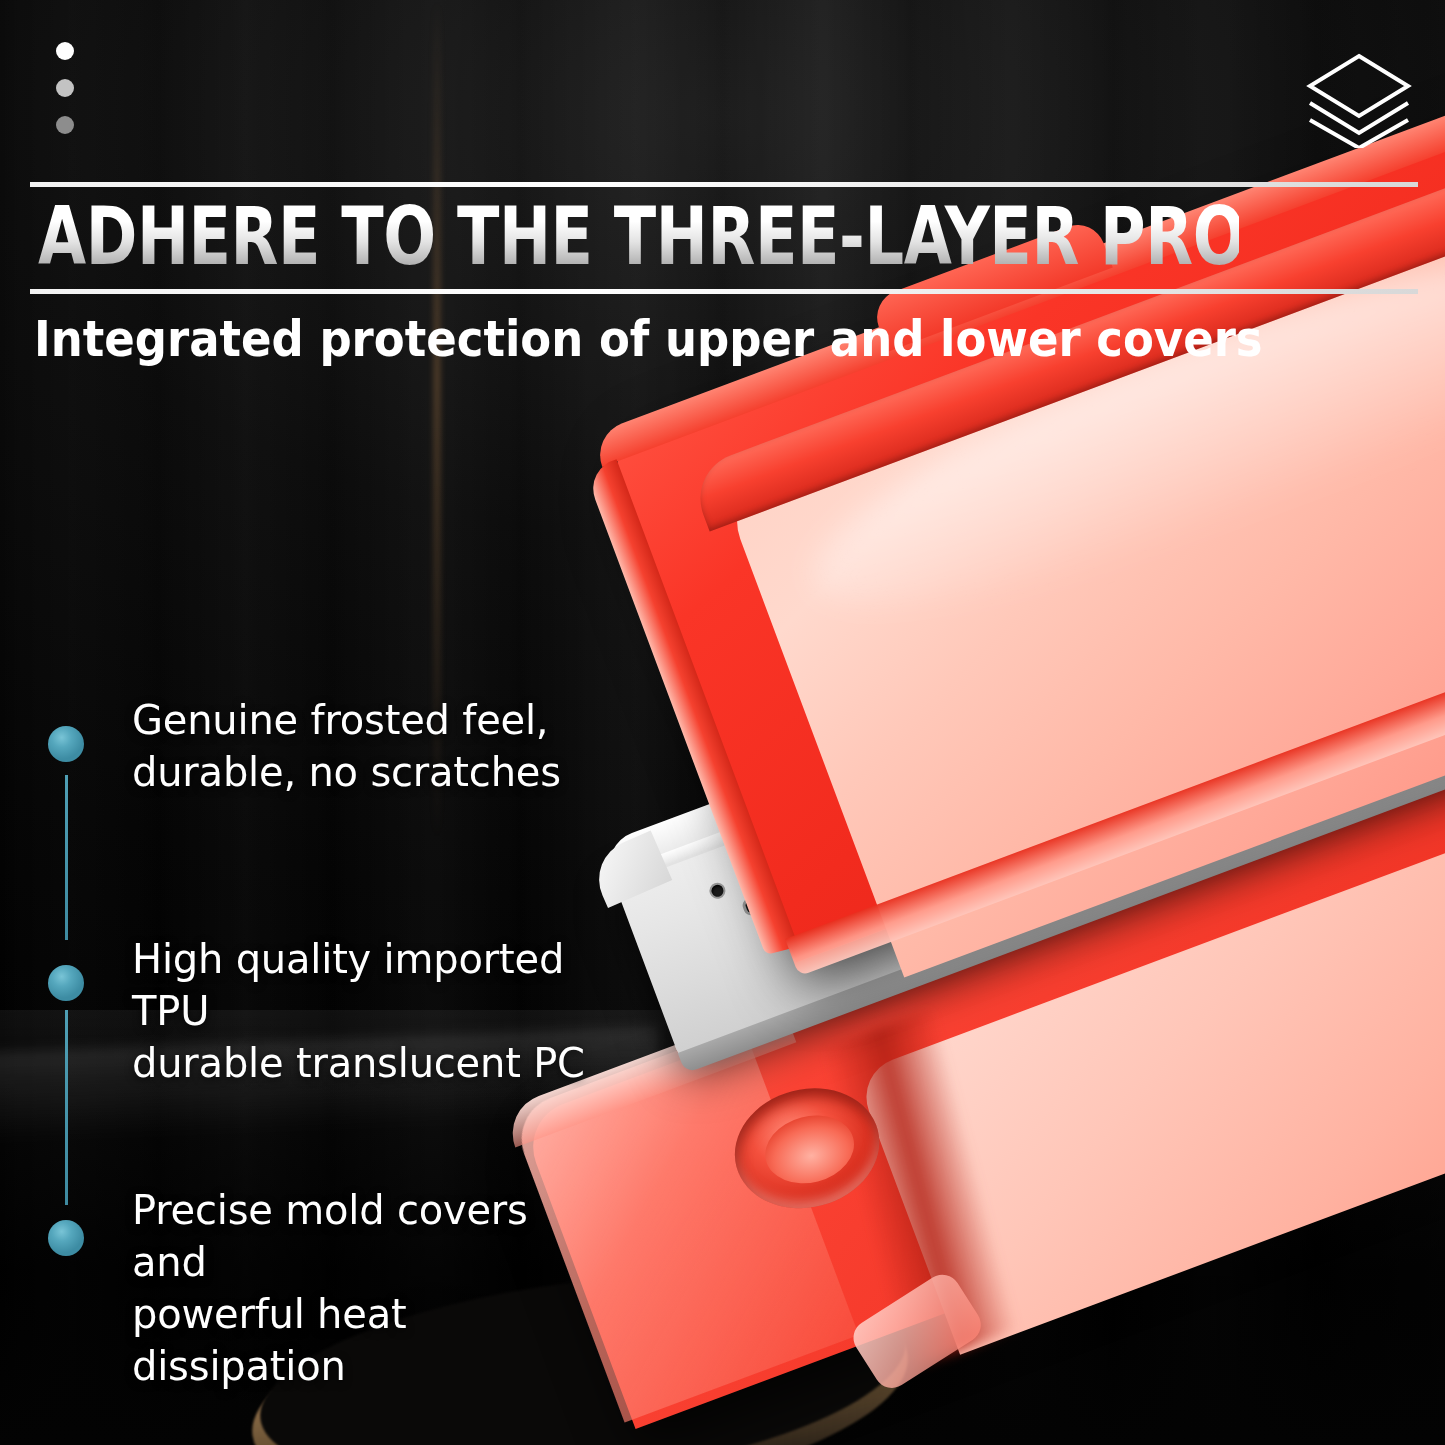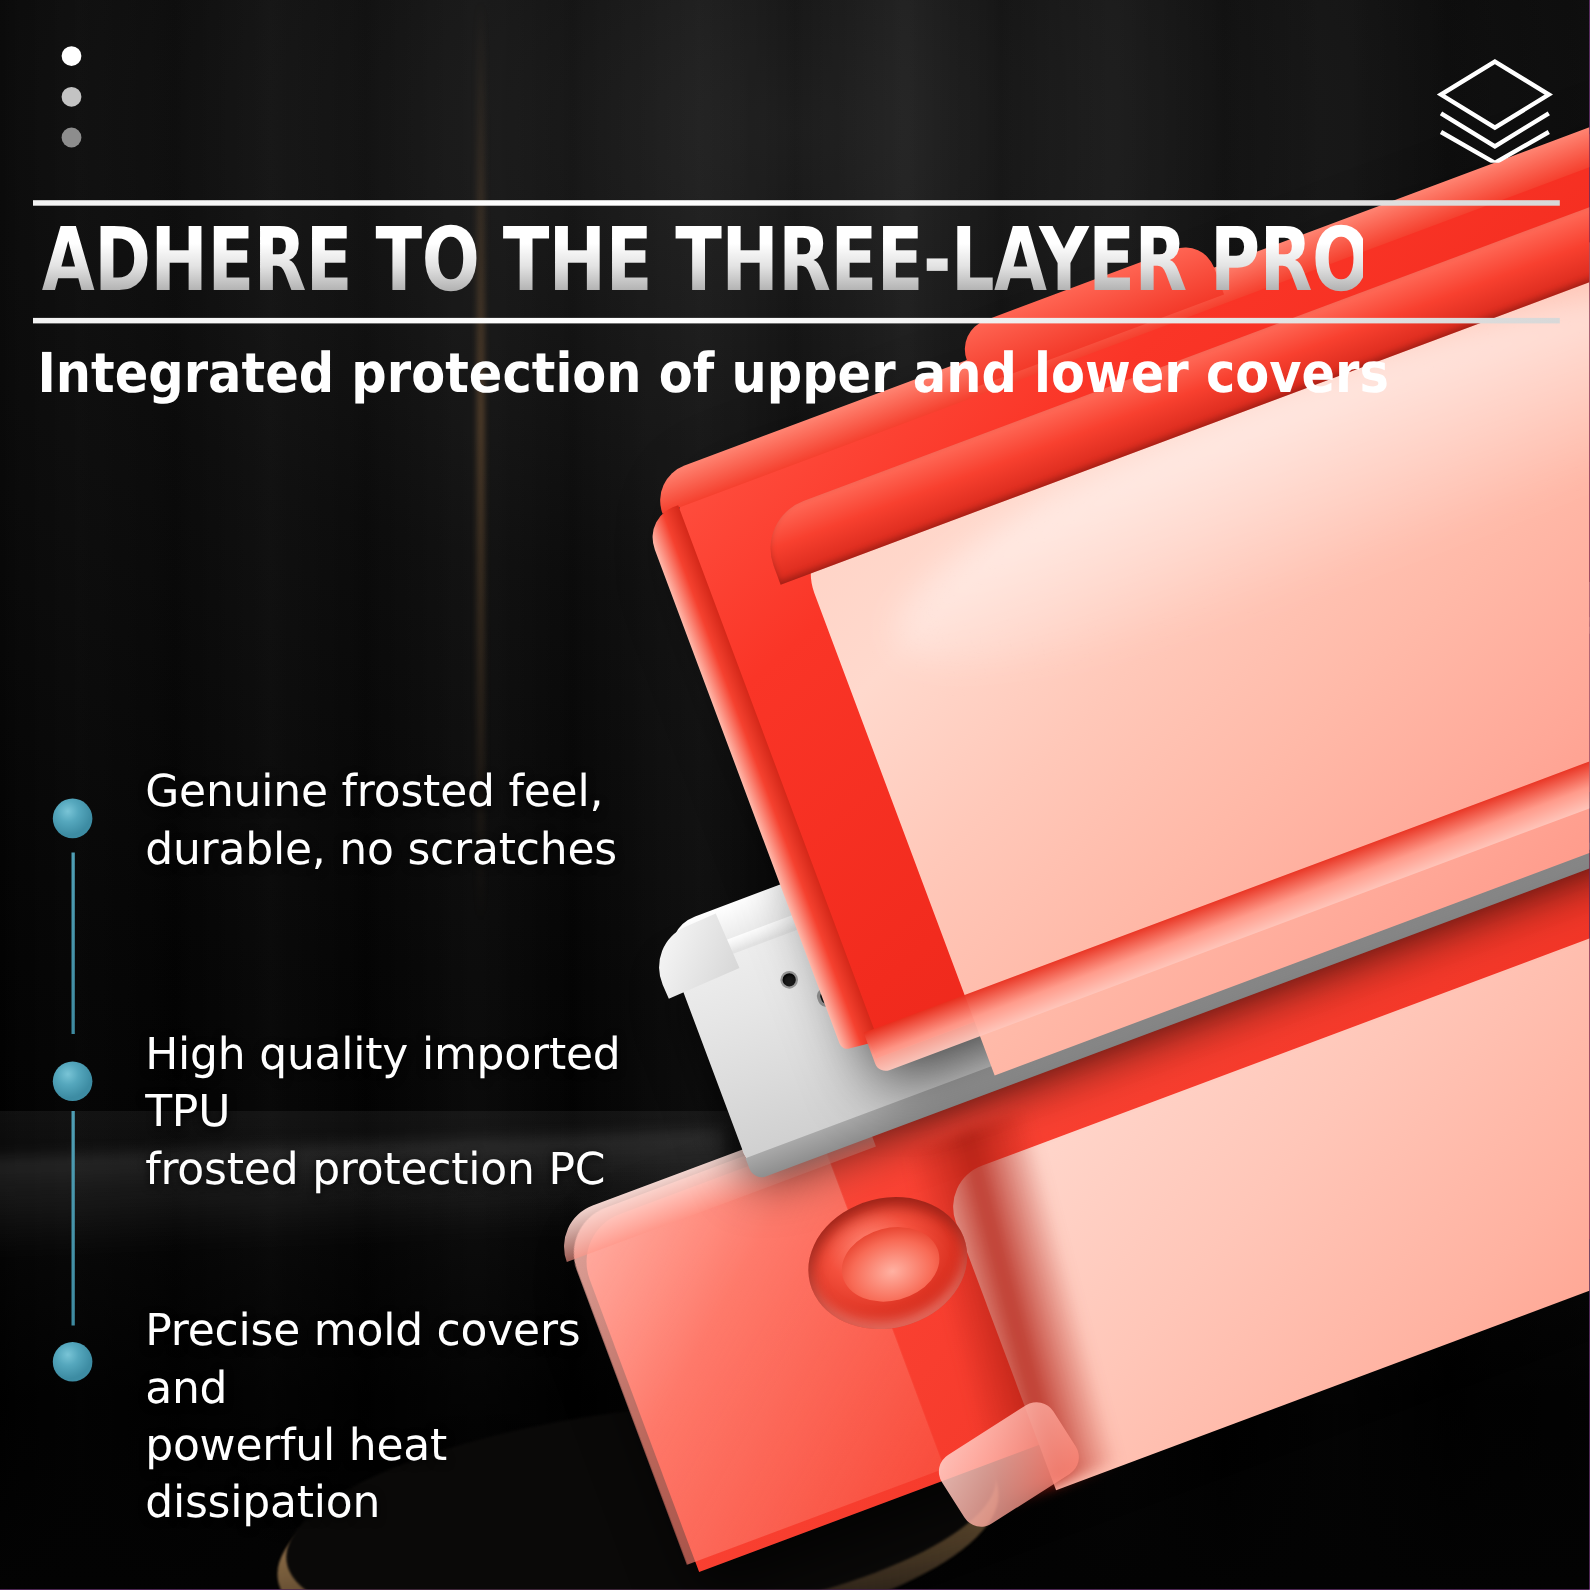--- a/index.html
+++ b/index.html
@@ -7,21 +7,21 @@
   html, body {
     width:1445px; height:1445px;
     background:#000;
     overflow:hidden;
     font-family:"Liberation Sans", sans-serif;
   }
 
   #poster {
     position:relative;
     width:1445px; height:1445px;
-    background:#d946ef;
+    background:#7f1d1d;
     overflow:hidden;
   }
 
   
   .bg-base {
     position:absolute; inset:0;
     background:
       radial-gradient(120% 70% at 50% 8%, #1c1c1c 0%, #0b0b0b 42%, #040404 78%, #010101 100%);
   }
   
@@ -436,21 +436,21 @@
 
     <div class="feat f1">
       <div class="feat-bullet"></div>
       <div class="feat-text">Genuine frosted feel,
 durable, no scratches</div>
     </div>
 
     <div class="feat f2">
       <div class="feat-bullet"></div>
       <div class="feat-text">High quality imported TPU
-frosted protection PC</div>
+durable translucent PC</div>
     </div>
 
     <div class="feat f3">
       <div class="feat-bullet"></div>
       <div class="feat-text">Precise mold covers and
 powerful heat dissipation</div>
     </div>
   </div>
 
 </div>

